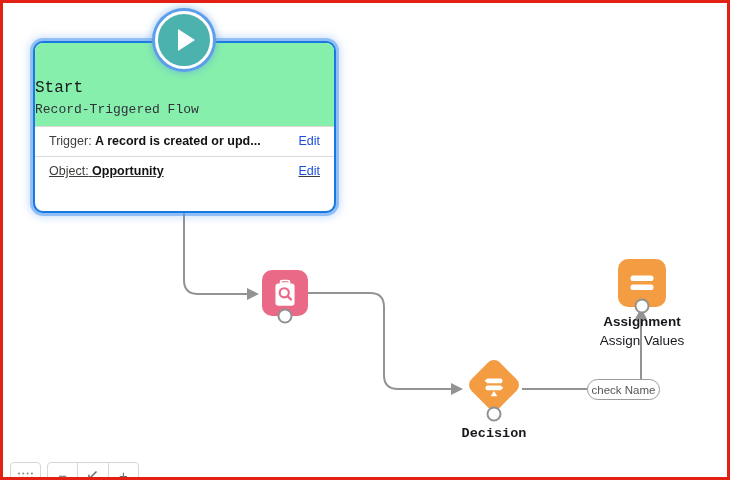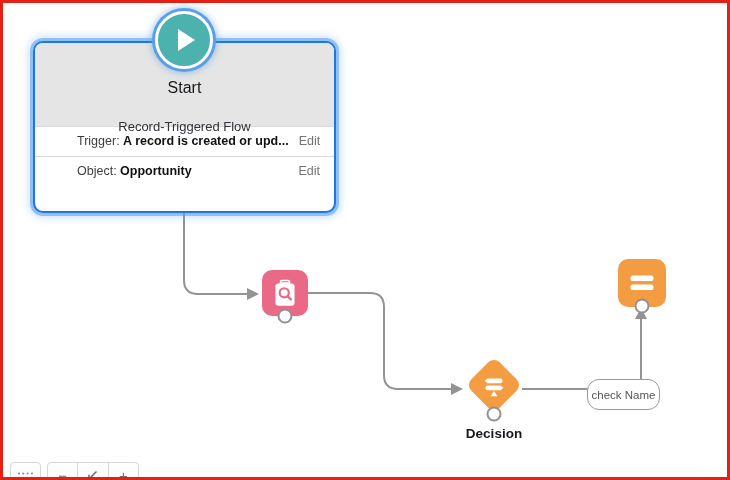--- a/index.html
+++ b/index.html
@@ -21,44 +21,44 @@
     border-radius:8px;transform:rotate(45deg);display:flex;align-items:center;justify-content:center;
   }
   .decision-icon svg{transform:rotate(-45deg);}
   
   .wires{position:absolute;inset:0;z-index:2;pointer-events:none;}
   
   .overlay{position:absolute;inset:0;z-index:3;}
   .node-label{position:absolute;width:170px;text-align:center;color:#17181d;font-size:13.5px;line-height:19px;}
   .node-label .t{font-weight:bold;}
   .lbl-get{left:200px;top:322px;}
-  .lbl-dec{left:409px;top:424px;}
+  .lbl-dec{left:409px;top:424px;font-family:Liberation Mono, monospace;}
   .lbl-asg{left:557px;top:312px;}
   .pill{
-    position:absolute;left:587px;top:379px;width:73px;height:31px;background:#fff;
+    position:absolute;left:587px;top:379px;width:73px;height:21px;background:#fff;
     border:1.5px solid #9b9b9b;border-radius:12px;display:flex;align-items:center;justify-content:center;
     font-size:11.5px;color:#565656;box-sizing:border-box;
   }
   
   .start-card{
     position:absolute;left:33px;top:41px;width:299px;height:168px;background:#fff;
     border:2px solid #1779e1;border-radius:10px;
     box-shadow:0 0 0 3px rgba(89,157,240,.55),0 0 8px 4px rgba(89,157,240,.35);
   }
   .start-header{
-    height:84px;background:#e5e5e5;border-radius:8px 8px 0 0;border-bottom:1px solid #dddbda;
-    text-align:center;box-sizing:border-box;padding-top:35px;
+    height:84px;background:#86efac;border-radius:8px 8px 0 0;border-bottom:1px solid #dddbda;
+    text-align:left;box-sizing:border-box;padding-top:35px;font-family:Liberation Mono, monospace;
   }
   .start-title{font-size:16px;color:#17181d;line-height:20px;}
-  .start-sub{font-size:13px;color:#31323a;line-height:18px;margin-top:20px;}
+  .start-sub{font-size:13px;color:#31323a;line-height:18px;margin-top:3px;}
   .card-section{padding:4px 14px;font-size:12.5px;color:#3e3e3c;box-sizing:border-box;}
-  .card-row{display:flex;justify-content:space-between;align-items:flex-start;line-height:21px;white-space:nowrap;margin-left:28px;}
+  .card-row{display:flex;justify-content:space-between;align-items:flex-start;line-height:21px;white-space:nowrap;}
   .card-row b{color:#121212;}
-  .edit-link{color:#737373;cursor:pointer;margin-left:10px;}
-  .sec2{border-top:1px solid #dddbda;padding-bottom:6px;}
+  .edit-link{color:#1d4ed8;cursor:pointer;margin-left:10px;}
+  .sec2{border-top:1px solid #dddbda;padding-bottom:6px;text-decoration:underline;}
   .play-btn{
     position:absolute;left:155px;top:11px;width:52px;height:52px;border-radius:50%;
     background:#4bb2ae;border:3px solid #ffffff;box-sizing:content-box;
     box-shadow:0 0 0 3px #5c9fe8,0 0 7px 4px rgba(92,159,232,.55);
     display:flex;align-items:center;justify-content:center;z-index:4;
   }
   .play-tri{width:0;height:0;border-left:17px solid #fff;border-top:11px solid transparent;border-bottom:11px solid transparent;margin-left:5px;}
   
   .tb-btn,.tb-group{
     position:absolute;top:462px;height:26px;background:#fff;border:1px solid #d9d7d5;border-radius:4px;
@@ -126,20 +126,24 @@
 
   <div class="overlay">
 
     <div class="node-label lbl-get">
     </div>
 
     <div class="node-label lbl-dec">
       <div class="t">Decision</div>
     </div>
 
+    <div class="node-label lbl-asg">
+      <div class="t">Assignment</div>
+      <div>Assign Values</div>
+    </div>
 
     <div class="pill">
       <span>check Name</span>
     </div>
 
     <div class="start-card">
       <div class="start-header">
         <div class="start-title">Start</div>
         <div class="start-sub">Record-Triggered Flow</div>
       </div>

